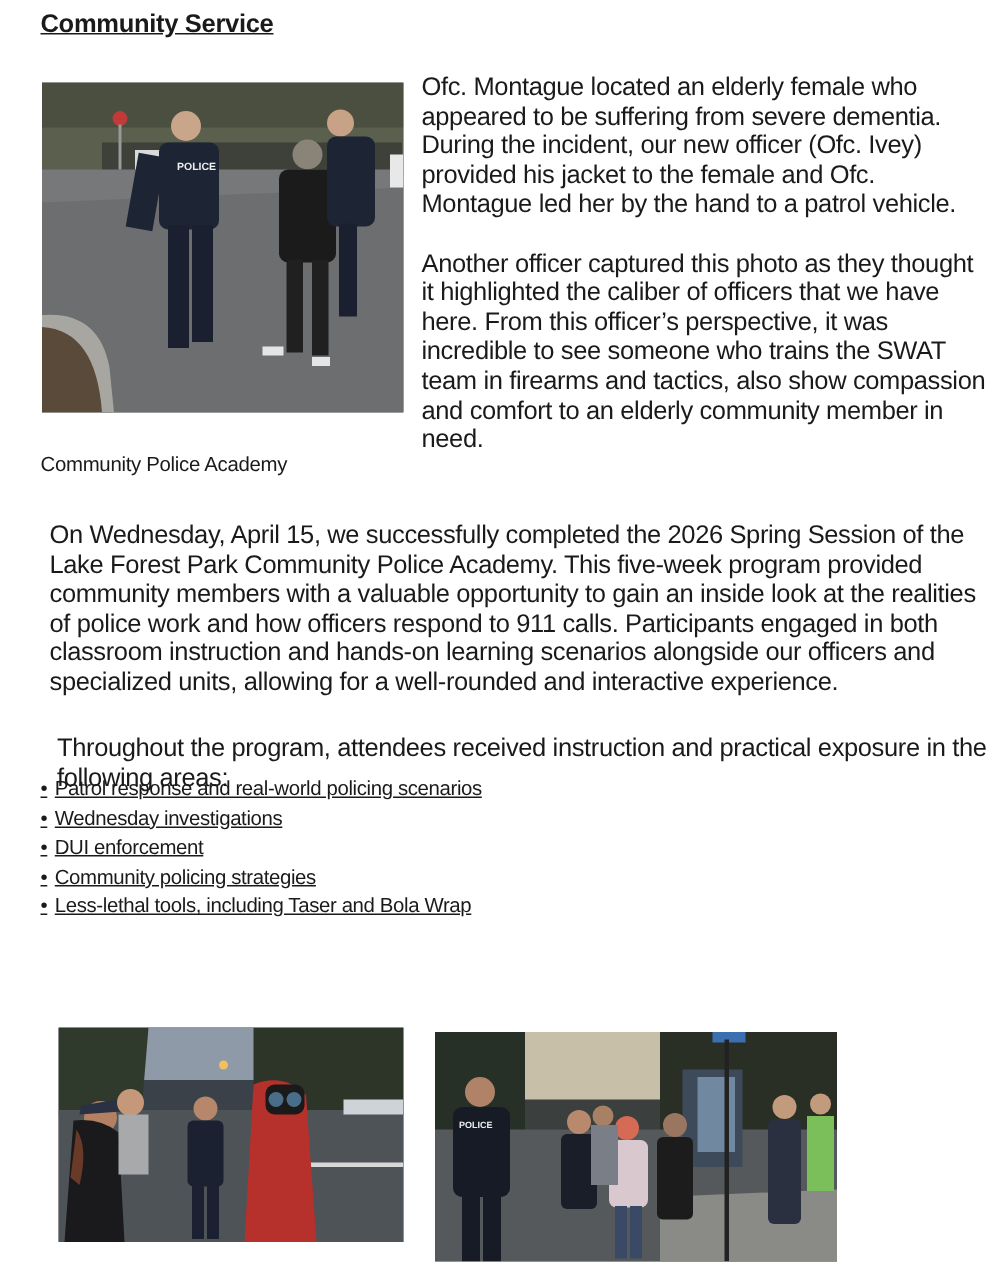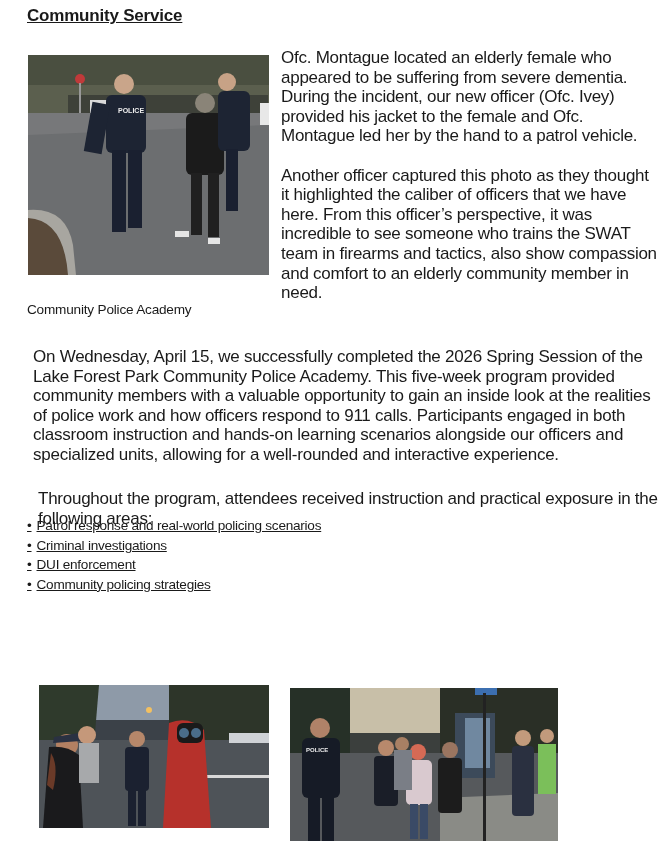--- a/index.html
+++ b/index.html
@@ -79,23 +79,24 @@
   </div>
 
   <div class="subhead">Community Police Academy</div>
 
   <p class="para1 body-text">On Wednesday, April 15, we successfully completed the 2026 Spring Session of the Lake Forest Park Community Police Academy. This five-week program provided community members with a valuable opportunity to gain an inside look at the realities of police work and how officers respond to 911 calls. Participants engaged in both classroom instruction and hands-on learning scenarios alongside our officers and specialized units, allowing for a well-rounded and interactive experience.</p>
 
   <p class="para2 body-text">Throughout the program, attendees received instruction and practical exposure in the following areas:</p>
 
   <ul class="bullets">
     <li>Patrol response and real-world policing scenarios</li>
-    <li>Criminal investigations</li>
+    <li>Wednesday investigations</li>
     <li>DUI enforcement</li>
     <li>Community policing strategies</li>
+    <li>Less-lethal tools, including Taser and Bola Wrap</li>
   </ul>
 
   <div class="photo" style="left:38px; top:685px; width:230px; height:143px;" title="Academy participant in red coat using a speed measurement device beside an officer">
     <svg viewBox="0 0 230 143" preserveAspectRatio="none">
       <rect x="0" y="0" width="230" height="143" fill="#3b4148"></rect>
       <rect x="0" y="0" width="230" height="35" fill="#8e9aa8"></rect>
       <path d="M0 0 L60 0 L55 60 L0 60 Z" fill="#2f3a2c"></path>
       <path d="M130 0 L230 0 L230 58 L130 62 Z" fill="#2d3529"></path>
       <rect x="0" y="55" width="230" height="88" fill="#4e5358"></rect>
       <rect x="150" y="90" width="80" height="3" fill="#d8d8d8"></rect>

